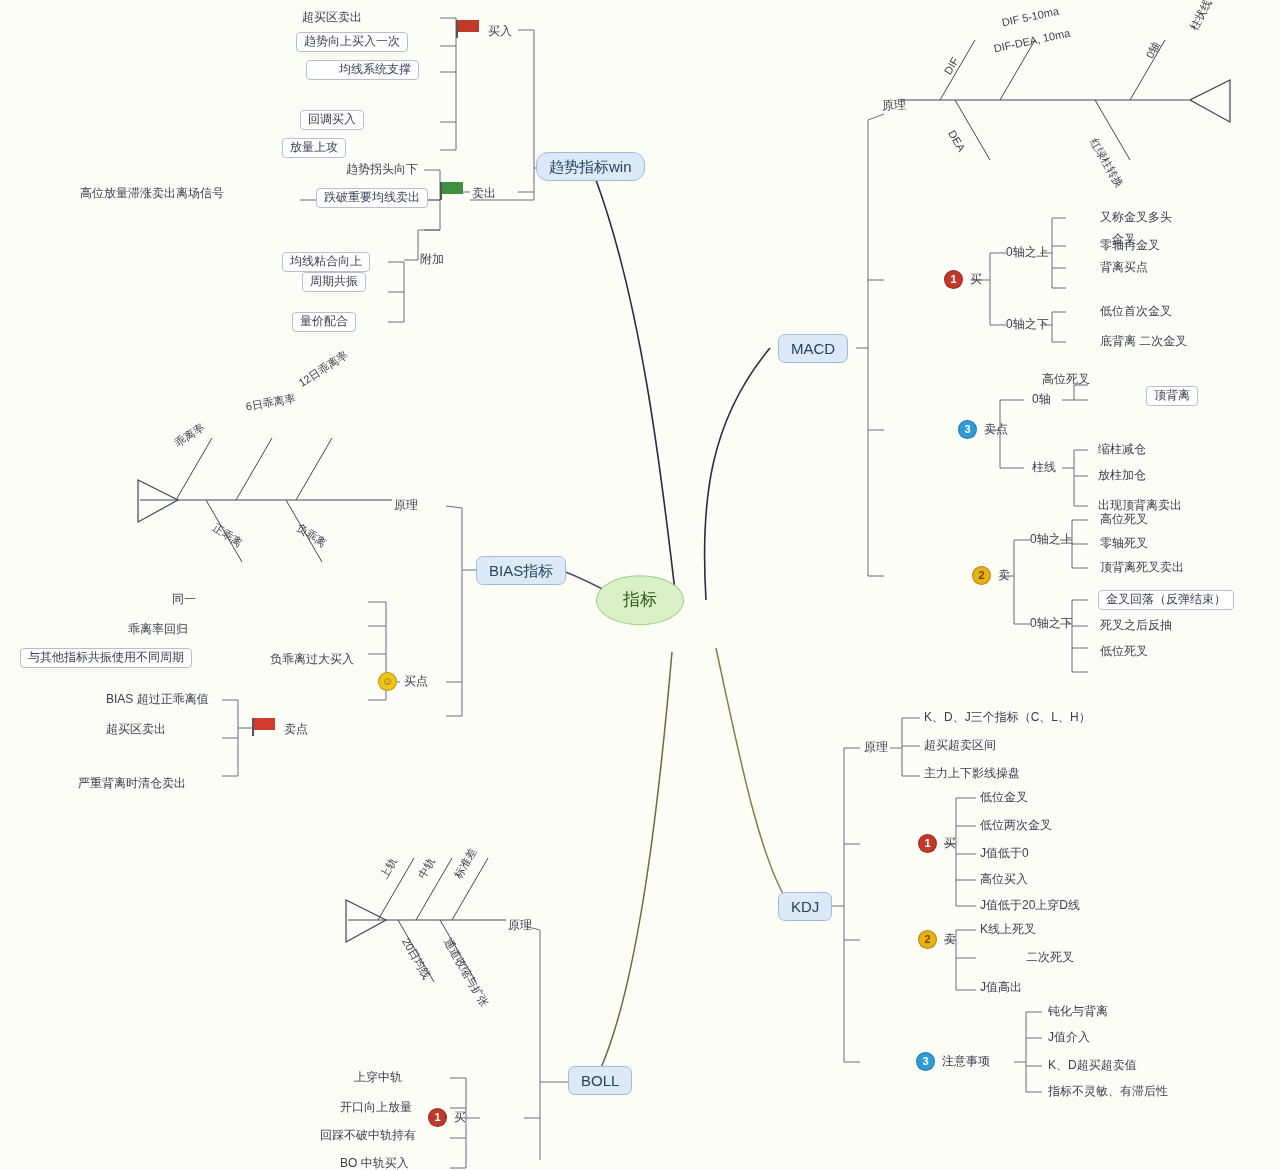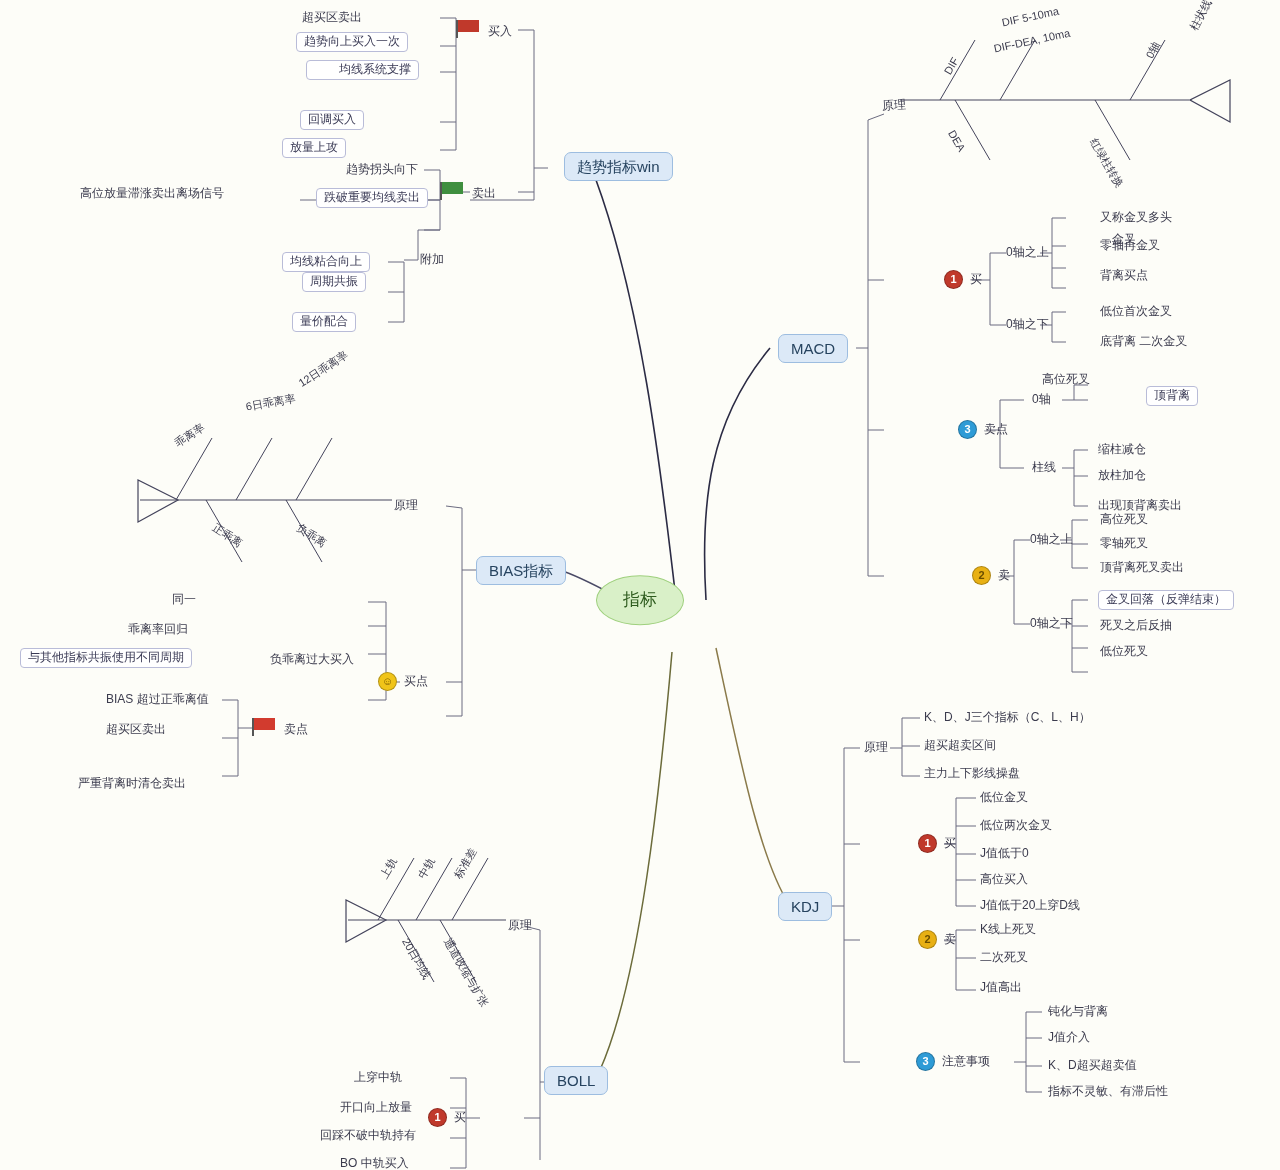--- a/index.html
+++ b/index.html
@@ -179,21 +179,21 @@
   <div class="node leaf rot" style="left:950px;top:122px;transform:rotate(60deg);font-size:11px;">DEA</div>
   <div class="node leaf rot" style="left:1092px;top:130px;transform:rotate(60deg);font-size:11px;">红绿柱转换</div>
 
   <div class="badge red" style="left:944px;top:270px;">1</div>
   <div class="node leaf" style="left:968px;top:272px;">买</div>
   <div class="node leaf" style="left:1004px;top:245px;">0轴之上</div>
   <div class="node leaf" style="left:1004px;top:317px;">0轴之下</div>
   <div class="node leaf" style="left:1110px;top:232px;">金叉</div>
   <div class="node leaf" style="left:1098px;top:210px;">又称金叉多头</div>
   <div class="node leaf" style="left:1098px;top:238px;">零轴再金叉</div>
-  <div class="node leaf" style="left:1098px;top:260px;margin-top:8px;">背离买点</div>
+  <div class="node leaf" style="left:1098px;top:260px;">背离买点</div>
   <div class="node leaf" style="left:1098px;top:304px;">低位首次金叉</div>
   <div class="node leaf" style="left:1098px;top:334px;">底背离 二次金叉</div>
 
   <div class="badge blue" style="left:958px;top:420px;">3</div>
   <div class="node leaf" style="left:982px;top:422px;">卖点</div>
   <div class="node leaf" style="left:1030px;top:392px;">0轴</div>
   <div class="node leaf" style="left:1030px;top:460px;">柱线</div>
   <div class="node leaf" style="left:1040px;top:372px;">高位死叉</div>
   <div class="node sub" style="left:1146px;top:386px;">顶背离</div>
   <div class="node leaf" style="left:1096px;top:442px;">缩柱减仓</div>
@@ -222,31 +222,31 @@
   <div class="node leaf" style="left:942px;top:836px;">买</div>
   <div class="node leaf" style="left:978px;top:790px;">低位金叉</div>
   <div class="node leaf" style="left:978px;top:818px;">低位两次金叉</div>
   <div class="node leaf" style="left:978px;top:846px;">J值低于0</div>
   <div class="node leaf" style="left:978px;top:872px;">高位买入</div>
   <div class="node leaf" style="left:978px;top:898px;">J值低于20上穿D线</div>
 
   <div class="badge yellow" style="left:918px;top:930px;">2</div>
   <div class="node leaf" style="left:942px;top:932px;">卖</div>
   <div class="node leaf" style="left:978px;top:922px;">K线上死叉</div>
-  <div class="node leaf" style="left:978px;top:950px;">二次死叉</div>
+  <div class="node leaf" style="left:1024px;top:950px;">二次死叉</div>
   <div class="node leaf" style="left:978px;top:980px;">J值高出</div>
 
   <div class="badge blue" style="left:916px;top:1052px;">3</div>
   <div class="node leaf" style="left:940px;top:1054px;">注意事项</div>
   <div class="node leaf" style="left:1046px;top:1004px;">钝化与背离</div>
   <div class="node leaf" style="left:1046px;top:1030px;">J值介入</div>
   <div class="node leaf" style="left:1046px;top:1058px;">K、D超买超卖值</div>
   <div class="node leaf" style="left:1046px;top:1084px;">指标不灵敏、有滞后性</div>
 
-  <div class="node main" style="left:544px;top:1066px;">BOLL</div>
+  <div class="node main" style="left:568px;top:1066px;">BOLL</div>
 
   <div class="node leaf" style="left:506px;top:918px;">原理</div>
   <svg class="fish-head" style="left:330px;top:898px;width:60px;height:50px;">
     <polygon points="56,22 16,2 16,44" fill="none" stroke="#44445c" stroke-width="1.2"></polygon>
   </svg>
   <svg class="lines">
     <g stroke="#44445c" stroke-width="1" fill="none">
       <line x1="348" y1="920" x2="506" y2="920"></line>
       <line x1="378" y1="920" x2="414" y2="858"></line>
       <line x1="416" y1="920" x2="452" y2="858"></line>
@@ -299,21 +299,21 @@
 
   <div class="flag red2" style="left:252px;top:718px;">
     <div class="pole"></div>
       <div class="cloth"></div>
   </div>
   <div class="node leaf" style="left:282px;top:722px;">卖点</div>
   <div class="node leaf" style="left:104px;top:692px;">BIAS 超过正乖离值</div>
   <div class="node leaf" style="left:104px;top:722px;">超买区卖出</div>
   <div class="node leaf" style="left:76px;top:776px;">严重背离时清仓卖出</div>
 
-  <div class="node main" style="left:564px;top:152px;">趋势指标win</div>
+  <div class="node main" style="left:536px;top:152px;border-radius:12px;">趋势指标win</div>
 
   <div class="flag red" style="left:456px;top:20px;">
     <div class="pole"></div>
       <div class="cloth"></div>
   </div>
   <div class="node leaf" style="left:486px;top:24px;">买入</div>
   <div class="node leaf" style="left:300px;top:10px;">超买区卖出</div>
   <div class="node sub" style="left:296px;top:32px;">趋势向上买入一次</div>
   <div class="node sub" style="left:306px;top:60px;padding-left:32px;">均线系统支撑</div>
   <div class="node sub" style="left:300px;top:110px;">回调买入</div>

